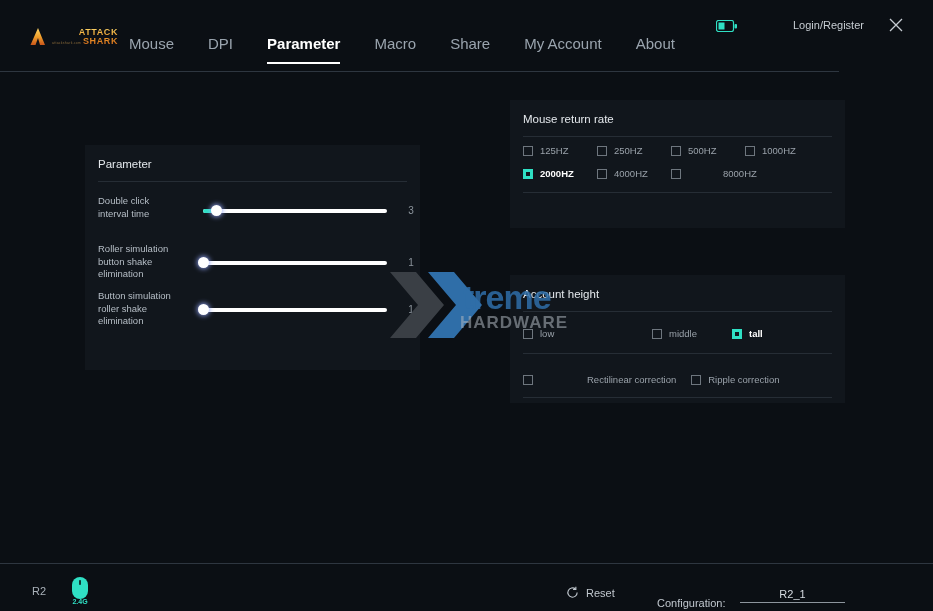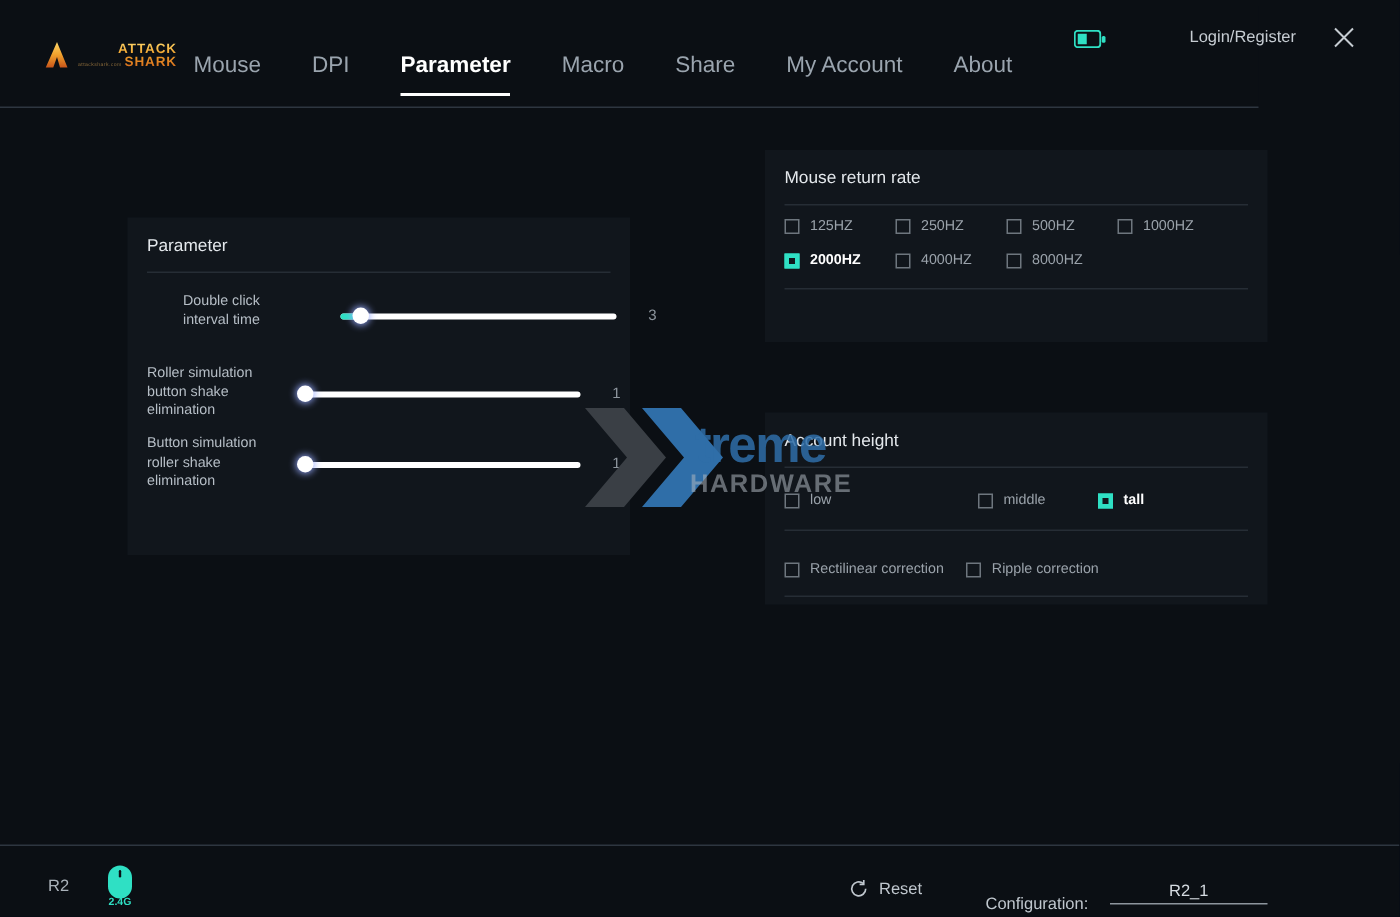--- a/index.html
+++ b/index.html
@@ -201,21 +201,21 @@
 
     <svg class="close-btn" viewBox="0 0 20 20">
       <path d="M4 4 L16 16 M16 4 L4 16" stroke="#c6ccd2" stroke-width="1.3" fill="none"></path>
     </svg>
   </div>
 
   <div class="panel" id="panel-parameter">
     <div class="panel-title">Parameter</div>
     <div class="panel-rule" style="top:36px;"></div>
     <div id="slider-list">
-        <div class="slider-row" style="top: 50px; margin-left: 24px;">
+        <div class="slider-row" style="top: 50px;">
           <div class="slider-label">Double click interval time</div>
           <div class="slider-track" style="top: 14px;">
             <div class="slider-fill" style="width: 7%;"></div>
             <div class="slider-thumb" style="left: calc(7% - 5px);"></div>
           </div>
           <div class="slider-value" style="top: 10px;">3</div>
         </div>
         <div class="slider-row" style="top: 98px;">
           <div class="slider-label">Roller simulation button shake elimination</div>
           <div class="slider-track" style="top: 18px;">
@@ -256,21 +256,21 @@
       </div>
     <div class="cb-row" id="rate-row-2" style="left:13px; top:68px;">
         <div class="cb-item checked" style="width: 74px;">
           <span class="cb-box"></span>
           <span class="cb-label">2000HZ</span>
         </div>
         <div class="cb-item" style="width: 74px;">
           <span class="cb-box"></span>
           <span class="cb-label">4000HZ</span>
         </div>
-        <div class="cb-item" style="width: 74px;">
+        <div class="cb-item" style="width: 74px; gap: 35px;">
           <span class="cb-box"></span>
           <span class="cb-label">8000HZ</span>
         </div>
       </div>
     <div class="panel-rule" style="top:92px;"></div>
   </div>
 
   <div class="panel" id="panel-silent">
     <div class="panel-title">Account height</div>
     <div class="panel-rule" style="top:36px;"></div>
@@ -283,21 +283,21 @@
           <span class="cb-box"></span>
           <span class="cb-label">middle</span>
         </div>
         <div class="cb-item checked" style="width: 49px;">
           <span class="cb-box"></span>
           <span class="cb-label">tall</span>
         </div>
       </div>
     <div class="panel-rule" style="top:78px;"></div>
     <div class="cb-row" id="correction-row" style="left:13px; top:99px;">
-        <div class="cb-item" style="margin-right: 15px;">
+        <div class="cb-item" style="margin-right: 15px; gap: 47px;">
           <span class="cb-box"></span>
           <span class="cb-label">Rectilinear correction</span>
         </div>
         <div class="cb-item" style="margin-right: 15px;">
           <span class="cb-box"></span>
           <span class="cb-label">Ripple correction</span>
         </div>
       </div>
     <div class="panel-rule" style="top:122px;"></div>
   </div>

